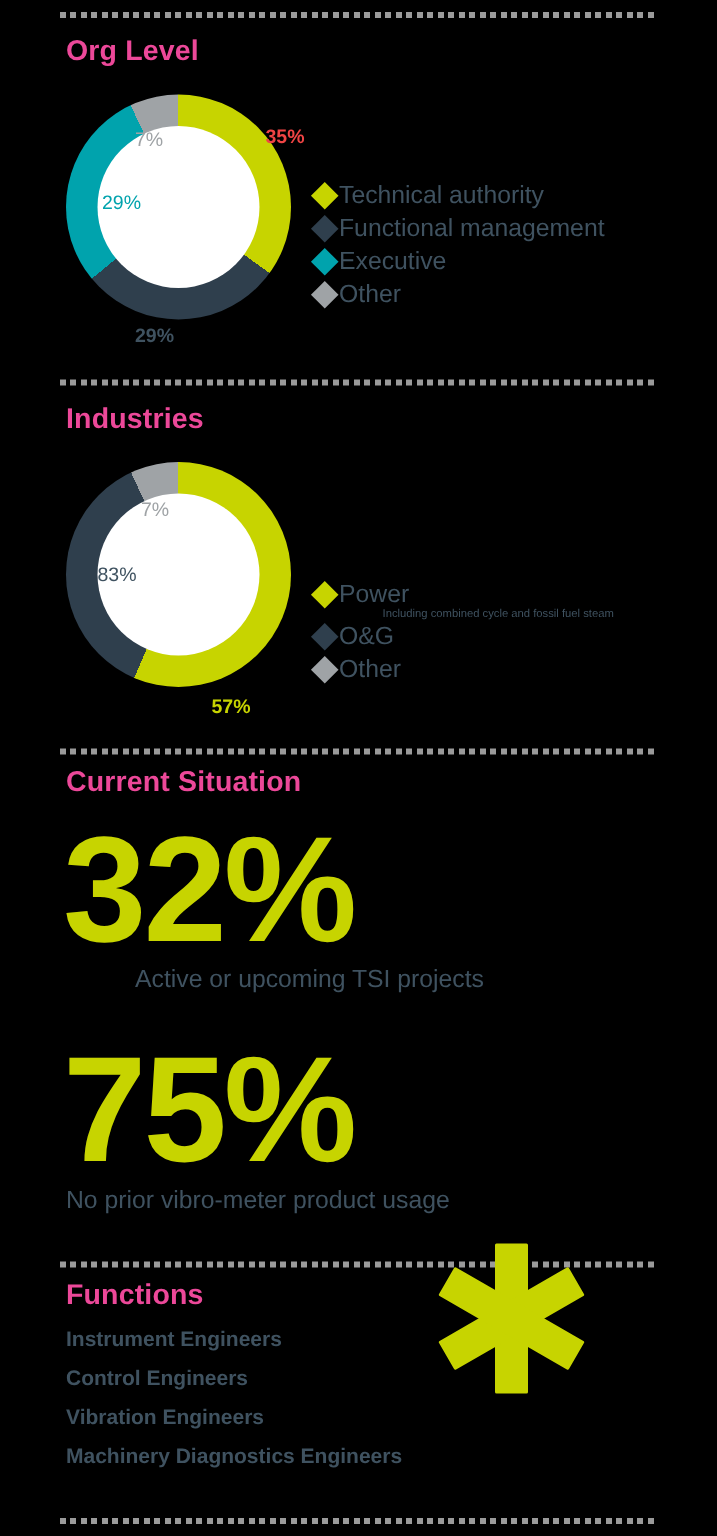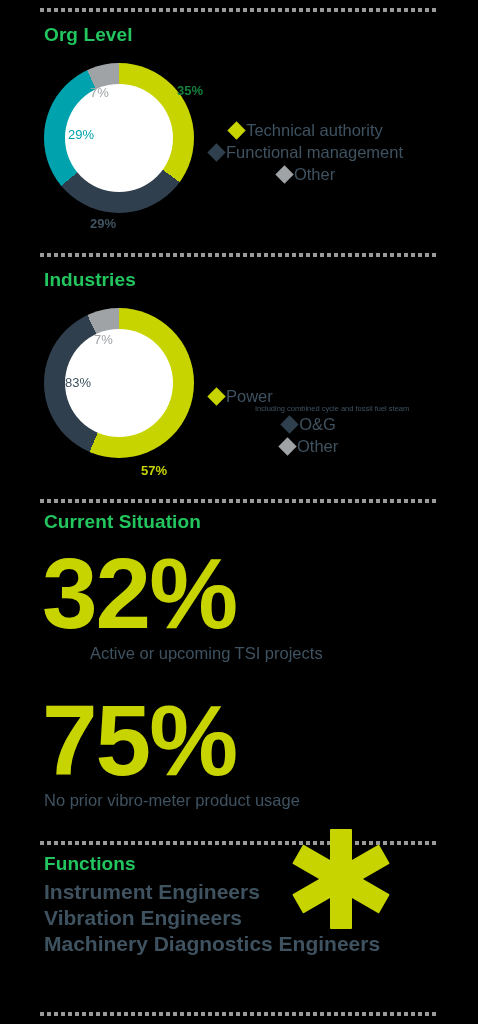--- a/index.html
+++ b/index.html
@@ -36,21 +36,21 @@
   .divider.d1 { top: 8px; }
   .divider.d2 { top: 253px; }
   .divider.d3 { top: 499px; }
   .divider.d4 { top: 841px; }
   .divider.d5 { top: 1012px; }
 
   
   .section-title {
     position: absolute;
     left: 44px;
-    color: #22c55e;
+    color: #ec4899;
     font-size: 19px;
     font-weight: 600;
     letter-spacing: 0.1px;
     white-space: nowrap;
   }
   .st-org    { top: 24px; }
   .st-ind    { top: 269px; }
   .st-cur    { top: 511px; }
   .st-fun    { top: 853px; }
 
@@ -90,21 +90,20 @@
   .legend {
     position: absolute;
   }
   .legend.org { left: 210px; top: 120px; }
   .legend.ind { left: 210px; top: 386px; }
 
   .legend-row {
     display: flex;
     align-items: flex-start;
     margin-bottom: 1px;
-    justify-content: center;
   }
   .legend-diamond {
     width: 13px;
     height: 13px;
     transform: rotate(45deg);
     flex: 0 0 auto;
     margin-top: 4px;
     margin-right: 3px;
   }
   .legend-texts { display: flex; flex-direction: column; }
@@ -148,21 +147,21 @@
   .bigcaption.c75 { top: 791px; }
 
   
   .functions-list {
     position: absolute;
     left: 44px;
     top: 879px;
   }
   .function-item {
     color: #3f5260;
-    font-size: 21px;
+    font-size: 14px;
     font-weight: 600;
     line-height: 26px;
     white-space: nowrap;
   }
 
   
   .asterisk {
     position: absolute;
     left: 289px;
     top: 827px;
@@ -184,35 +183,41 @@
   <div class="section-title st-org">Org Level</div>
 
   <div class="donut-wrap org">
     <div class="donut" id="org-donut" style="background: conic-gradient(rgb(199, 212, 0) 0deg, rgb(199, 212, 0) 126deg, rgb(47, 63, 77) 126deg, rgb(47, 63, 77) 230.4deg, rgb(0, 163, 173) 230.4deg, rgb(0, 163, 173) 334.8deg, rgb(159, 163, 166) 334.8deg, rgb(159, 163, 166) 360deg);">
       <div class="hole"></div>
     </div>
 
     <div class="donut-center-label" style="left:46px; top:22px; color:#9FA3A6;">7%</div>
     <div class="donut-center-label" style="left:24px; top:64px; color:#00A3AD;">29%</div>
 
-    <div class="ext-label" style="left:133px; top:20px; color:#15803d;">35%</div>
+    <div class="ext-label" style="left:133px; top:20px; color:#ef4444;">35%</div>
     <div class="ext-label" style="left:46px; top:153px; color:#3F5260;">29%</div>
   </div>
 
   <div class="legend org">
     <div class="legend-row">
       <span class="legend-diamond" style="background:#C7D400;"></span>
       <span class="legend-texts">
         <span class="legend-label">Technical authority</span>
       </span>
     </div>
     <div class="legend-row">
       <span class="legend-diamond" style="background:#2F3F4D;"></span>
       <span class="legend-texts">
         <span class="legend-label">Functional management</span>
+      </span>
+    </div>
+    <div class="legend-row">
+      <span class="legend-diamond" style="background:#00A3AD;"></span>
+      <span class="legend-texts">
+        <span class="legend-label">Executive</span>
       </span>
     </div>
     <div class="legend-row">
       <span class="legend-diamond" style="background:#9FA3A6;"></span>
       <span class="legend-texts">
         <span class="legend-label">Other</span>
       </span>
     </div>
   </div>
 
@@ -262,17 +267,18 @@
   <svg class="asterisk" viewBox="0 0 104 104">
     <g fill="#C7D400">
       <rect x="41" y="2" width="22" height="100" rx="1"></rect>
       <rect x="41" y="2" width="22" height="100" rx="1" transform="rotate(60 52 52)"></rect>
       <rect x="41" y="2" width="22" height="100" rx="1" transform="rotate(120 52 52)"></rect>
     </g>
   </svg>
 
   <div class="functions-list">
     <div class="function-item">Instrument Engineers</div>
+    <div class="function-item">Control Engineers</div>
     <div class="function-item">Vibration Engineers</div>
     <div class="function-item">Machinery Diagnostics Engineers</div>
   </div>
 
 </div>
 
 </body></html>

